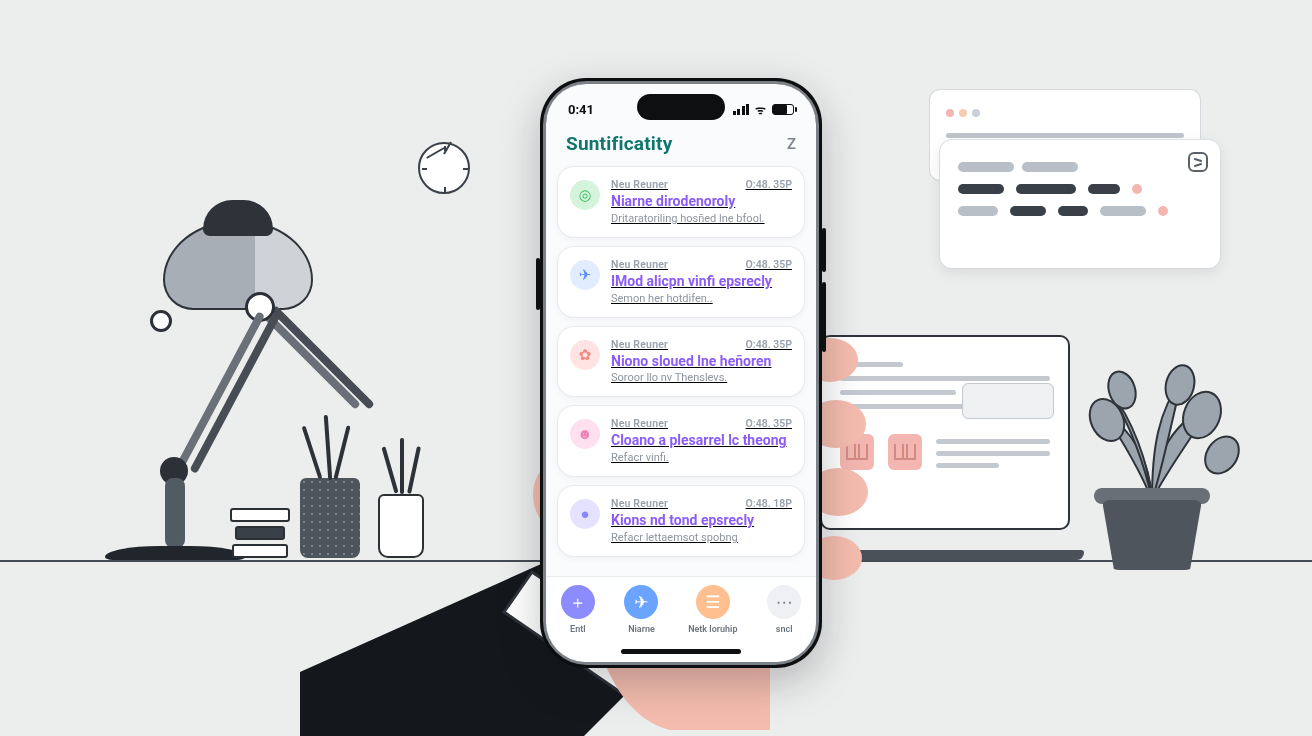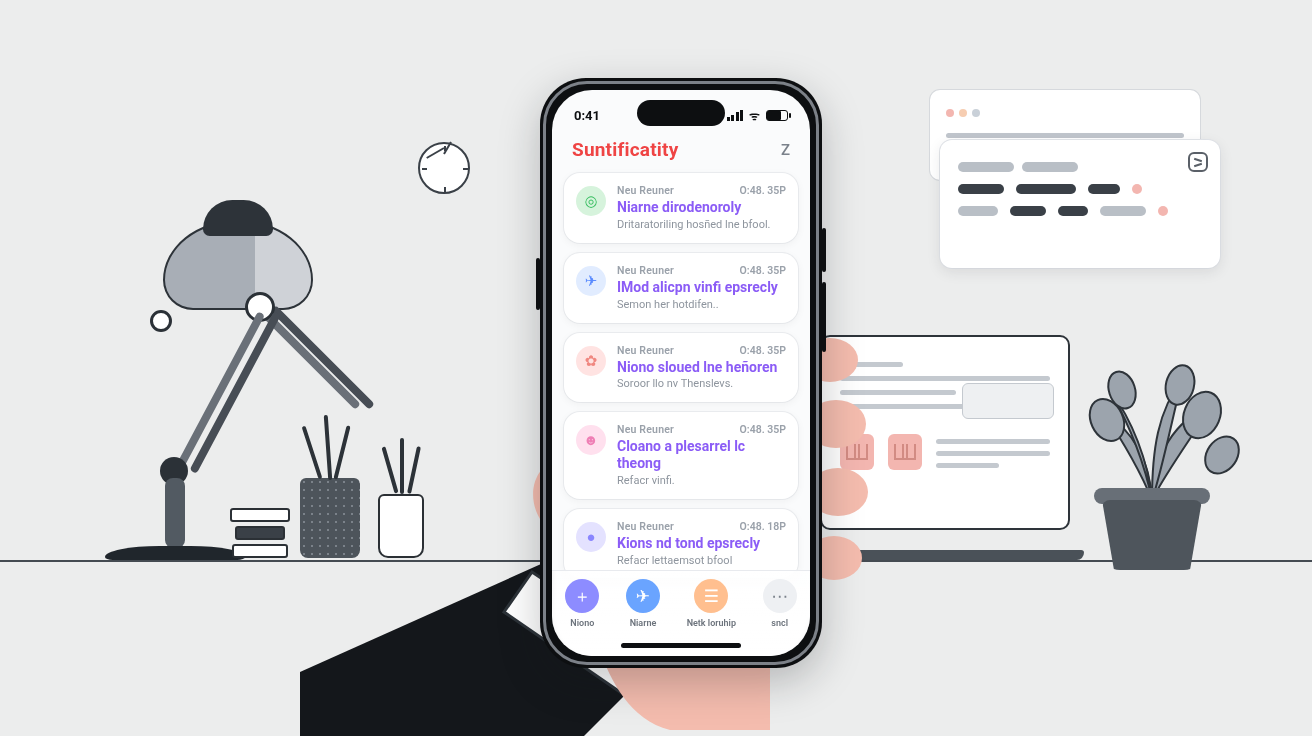--- a/index.html
+++ b/index.html
@@ -286,21 +286,21 @@
   
   .phone-wrap{
     position:absolute;
     left: 540px; top: 78px;
     width: 282px; height: 590px;
   }
   .phone{
     position:absolute; inset:0;
     border-radius:46px;
     background:#0d0f11;
-    padding:12px;
+    padding:6px;
     box-shadow: 0 14px 40px rgba(20,24,28,.25);
   }
   .phone-bezel{
     position:absolute; inset:3px;
     border-radius:44px;
     border:3px solid #7c8188;
     pointer-events:none;
   }
   .screen{
     position:relative;
@@ -330,21 +330,21 @@
   .sig span:nth-child(1){height:4px;} .sig span:nth-child(2){height:6px;} .sig span:nth-child(3){height:9px;} .sig span:nth-child(4){height:11px;}
   .wifi{font-size:12px;}
   .batt{width:22px;height:11px;border:1.5px solid #0d0f11;border-radius:3px;position:relative;}
   .batt::after{content:"";position:absolute;right:-4px;top:2px;width:2px;height:5px;background:#0d0f11;border-radius:1px;}
   .batt i{display:block;width:70%;height:100%;background:#0d0f11;border-radius:1px;}
 
   .app-header{
     display:flex;align-items:center;justify-content:space-between;
     padding:4px 20px 12px;
   }
-  .app-title{font-size:19px;font-weight:700;color:#ef4444;letter-spacing:.2px;}
+  .app-title{font-size:19px;font-weight:700;color:#0f766e;letter-spacing:.2px;}
   .app-action{font-size:15px;color:#7b828b;font-weight:500;}
 
   .feed{padding:0 12px 90px;}
   .card{
     background:#fff;
     border-radius:16px;
     box-shadow: 0 2px 8px rgba(30,35,42,.05), 0 0 0 1px #eceef1;
     padding:11px 12px 12px 12px;
     margin-bottom:10px;
     display:flex; gap:11px;
@@ -352,21 +352,21 @@
   .card .icon{
     flex:0 0 30px; width:30px;height:30px;border-radius:50%;
     display:flex;align-items:center;justify-content:center;
     font-size:15px; color:#fff; margin-top:2px;
   }
   .ic-green{background:#d6f3dc;} .ic-green span{color:#3bbf63;}
   .ic-blue {background:#e1ecff;} .ic-blue span{color:#5a8bff;}
   .ic-pink {background:#ffe3e2;} .ic-pink span{color:#f08780;}
   .ic-rose {background:#ffe0ee;} .ic-rose span{color:#ef7fb5;}
   .ic-purple{background:#e4e2ff;} .ic-purple span{color:#8a86ff;}
-  .card .body{flex:1;min-width:0;}
+  .card .body{flex:1;min-width:0;text-decoration:underline;}
   .card .top{display:flex;justify-content:space-between;align-items:baseline;}
   .card .label{font-size:10.5px;color:#9aa1aa;font-weight:600;letter-spacing:.2px;}
   .card .time{font-size:10.5px;color:#9aa1aa;font-weight:600;}
   .card .title{font-size:14px;color:#8b5cf6;font-weight:700;margin-top:2px;line-height:1.2;}
   .card .sub{font-size:11px;color:#8e959e;margin-top:2px;}
 
   .tabbar{
     position:absolute; left:0; right:0; bottom:0;
     height:86px;
     background:linear-gradient(#ffffffcc,#ffffff);
@@ -605,29 +605,29 @@
           <div class="card">
             <div class="icon ic-purple">
               <span>●</span>
             </div>
             <div class="body">
               <div class="top">
                 <span class="label">Neu Reuner</span>
                 <span class="time">O:48. 18P</span>
               </div>
               <div class="title">Kions nd tond epsrecly</div>
-              <div class="sub">Refacr lettaemsot bfool</div>
+              <div class="sub">Refacr lettaemsot spobng</div>
             </div>
           </div>
         </div>
 
       <div class="tabbar" id="tabbar">
         <div class="tab">
             <div class="glyph g1">＋</div>
-            <div class="cap">Niono</div>
+            <div class="cap">Entl</div>
           </div>
           <div class="tab">
             <div class="glyph g2">✈</div>
             <div class="cap">Niarne</div>
           </div>
           <div class="tab">
             <div class="glyph g3">☰</div>
             <div class="cap">Netk loruhip</div>
           </div>
           <div class="tab">

